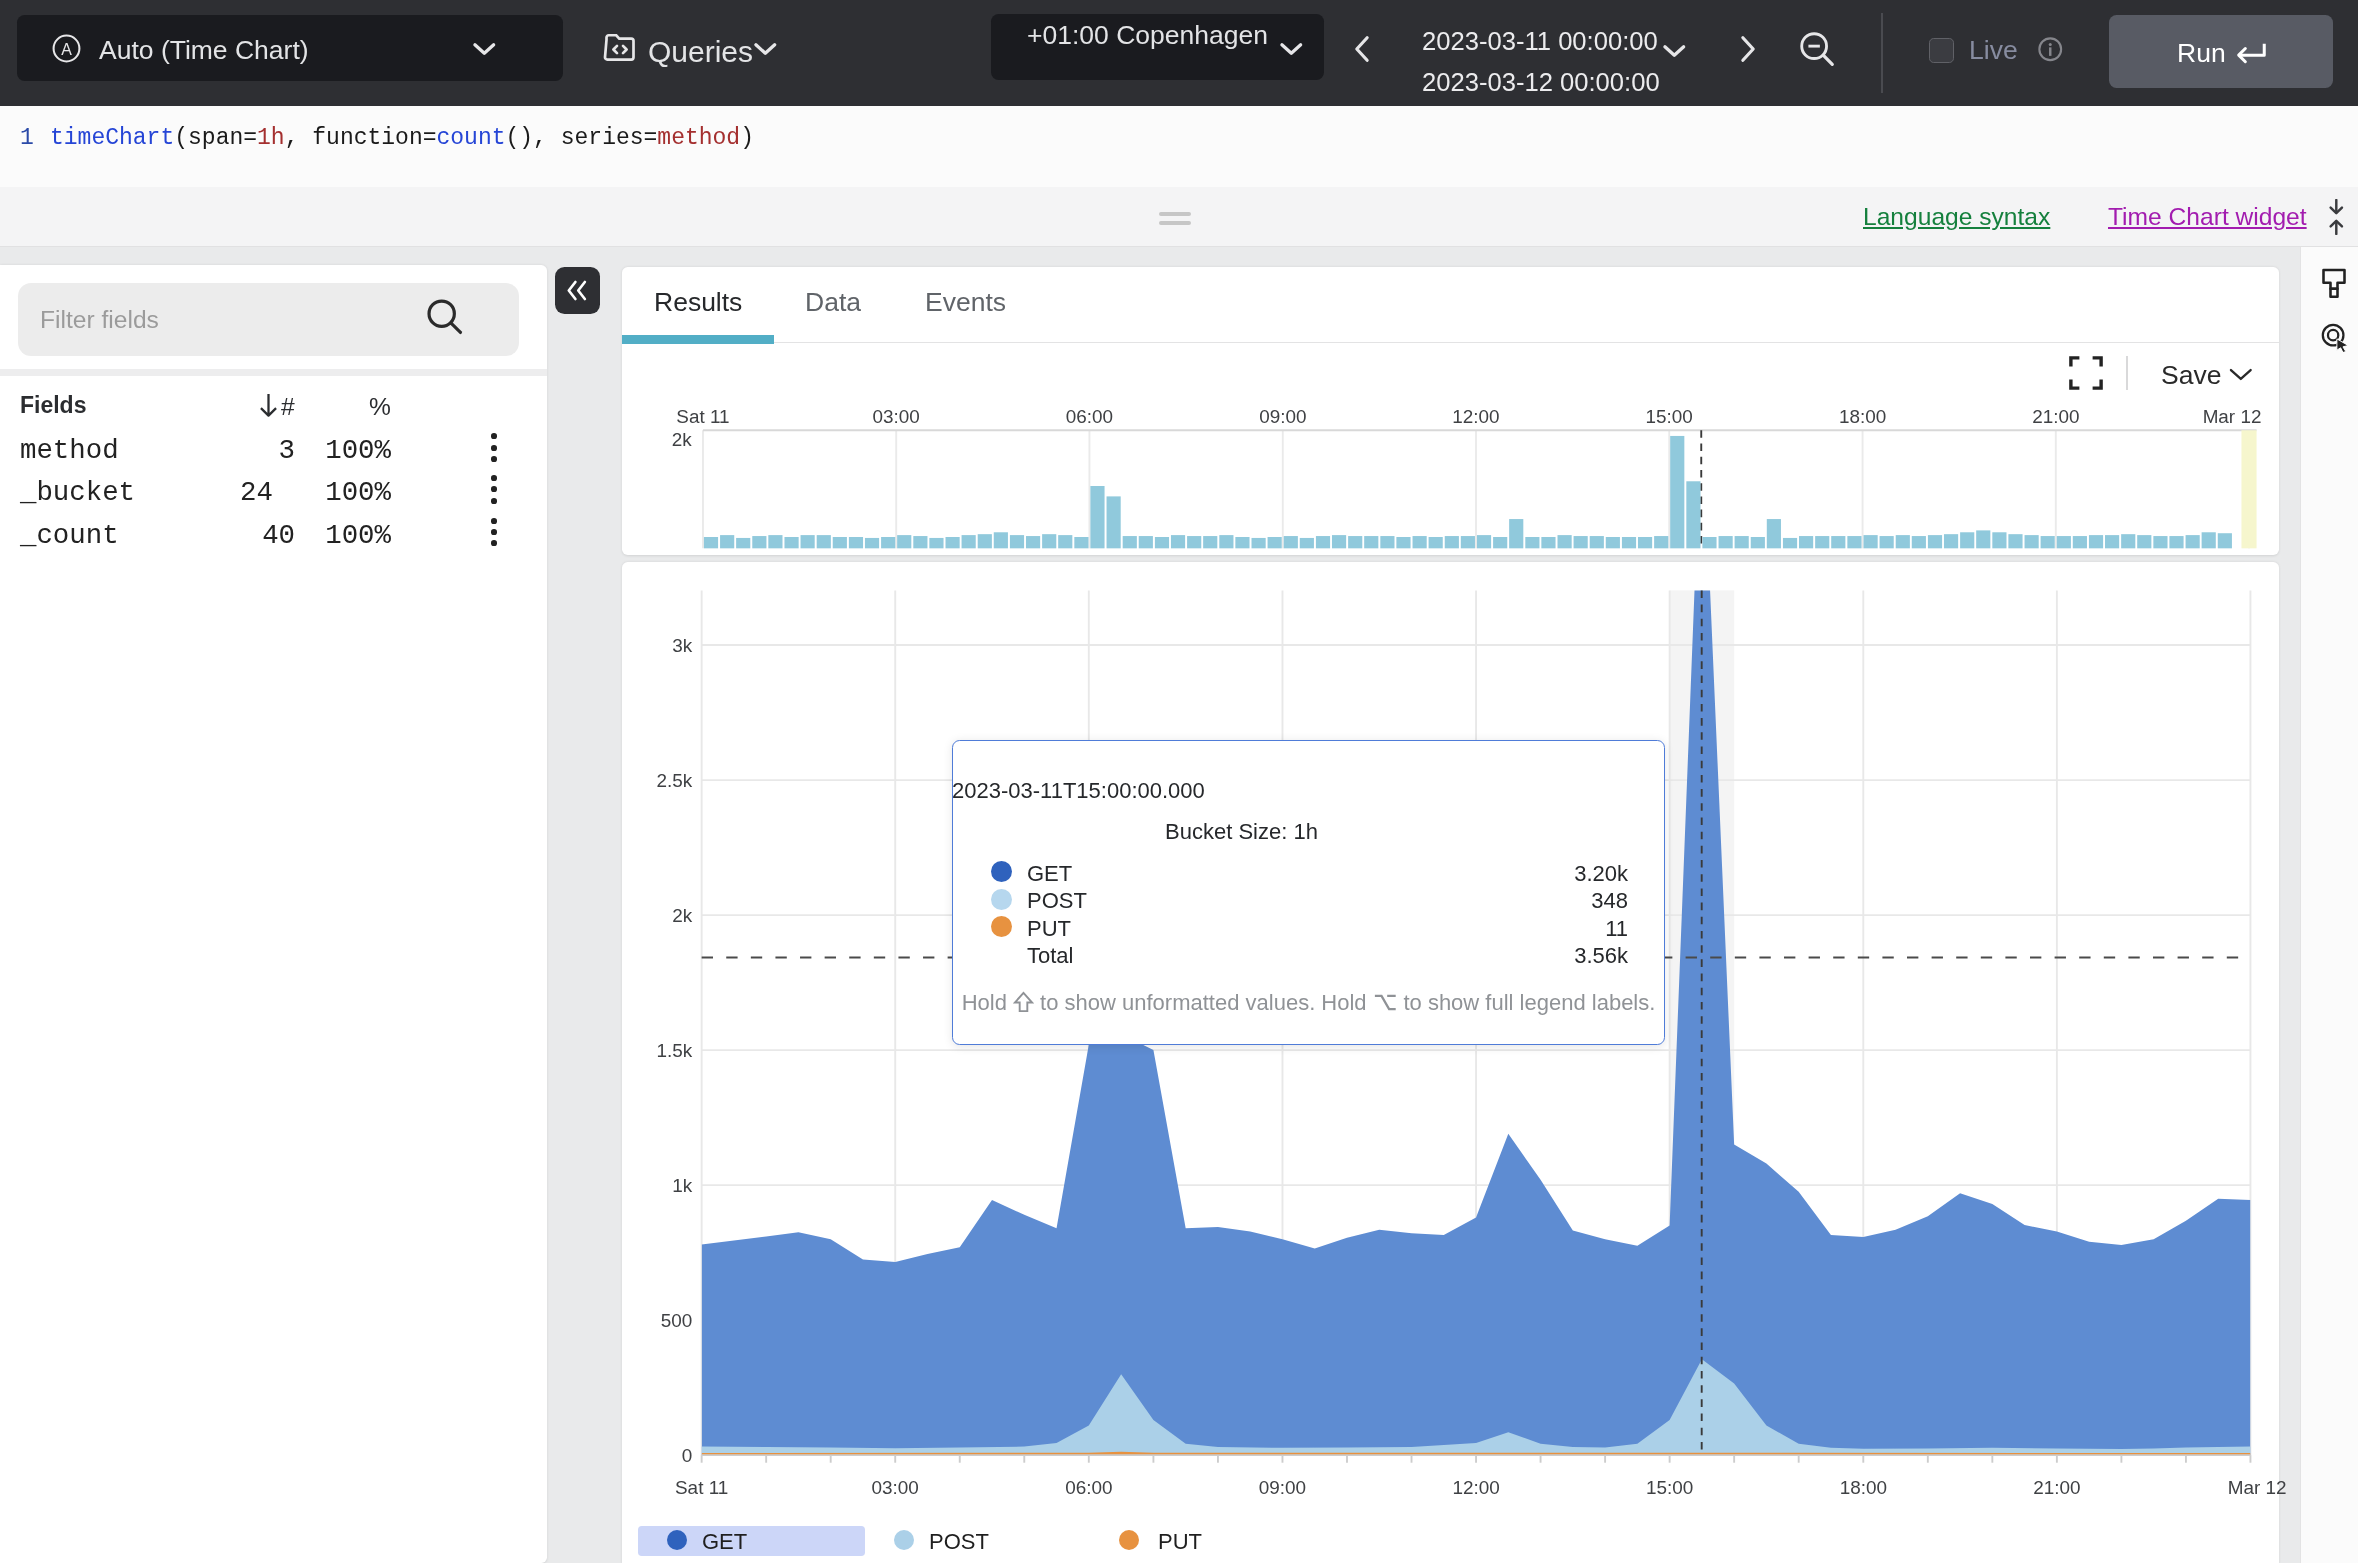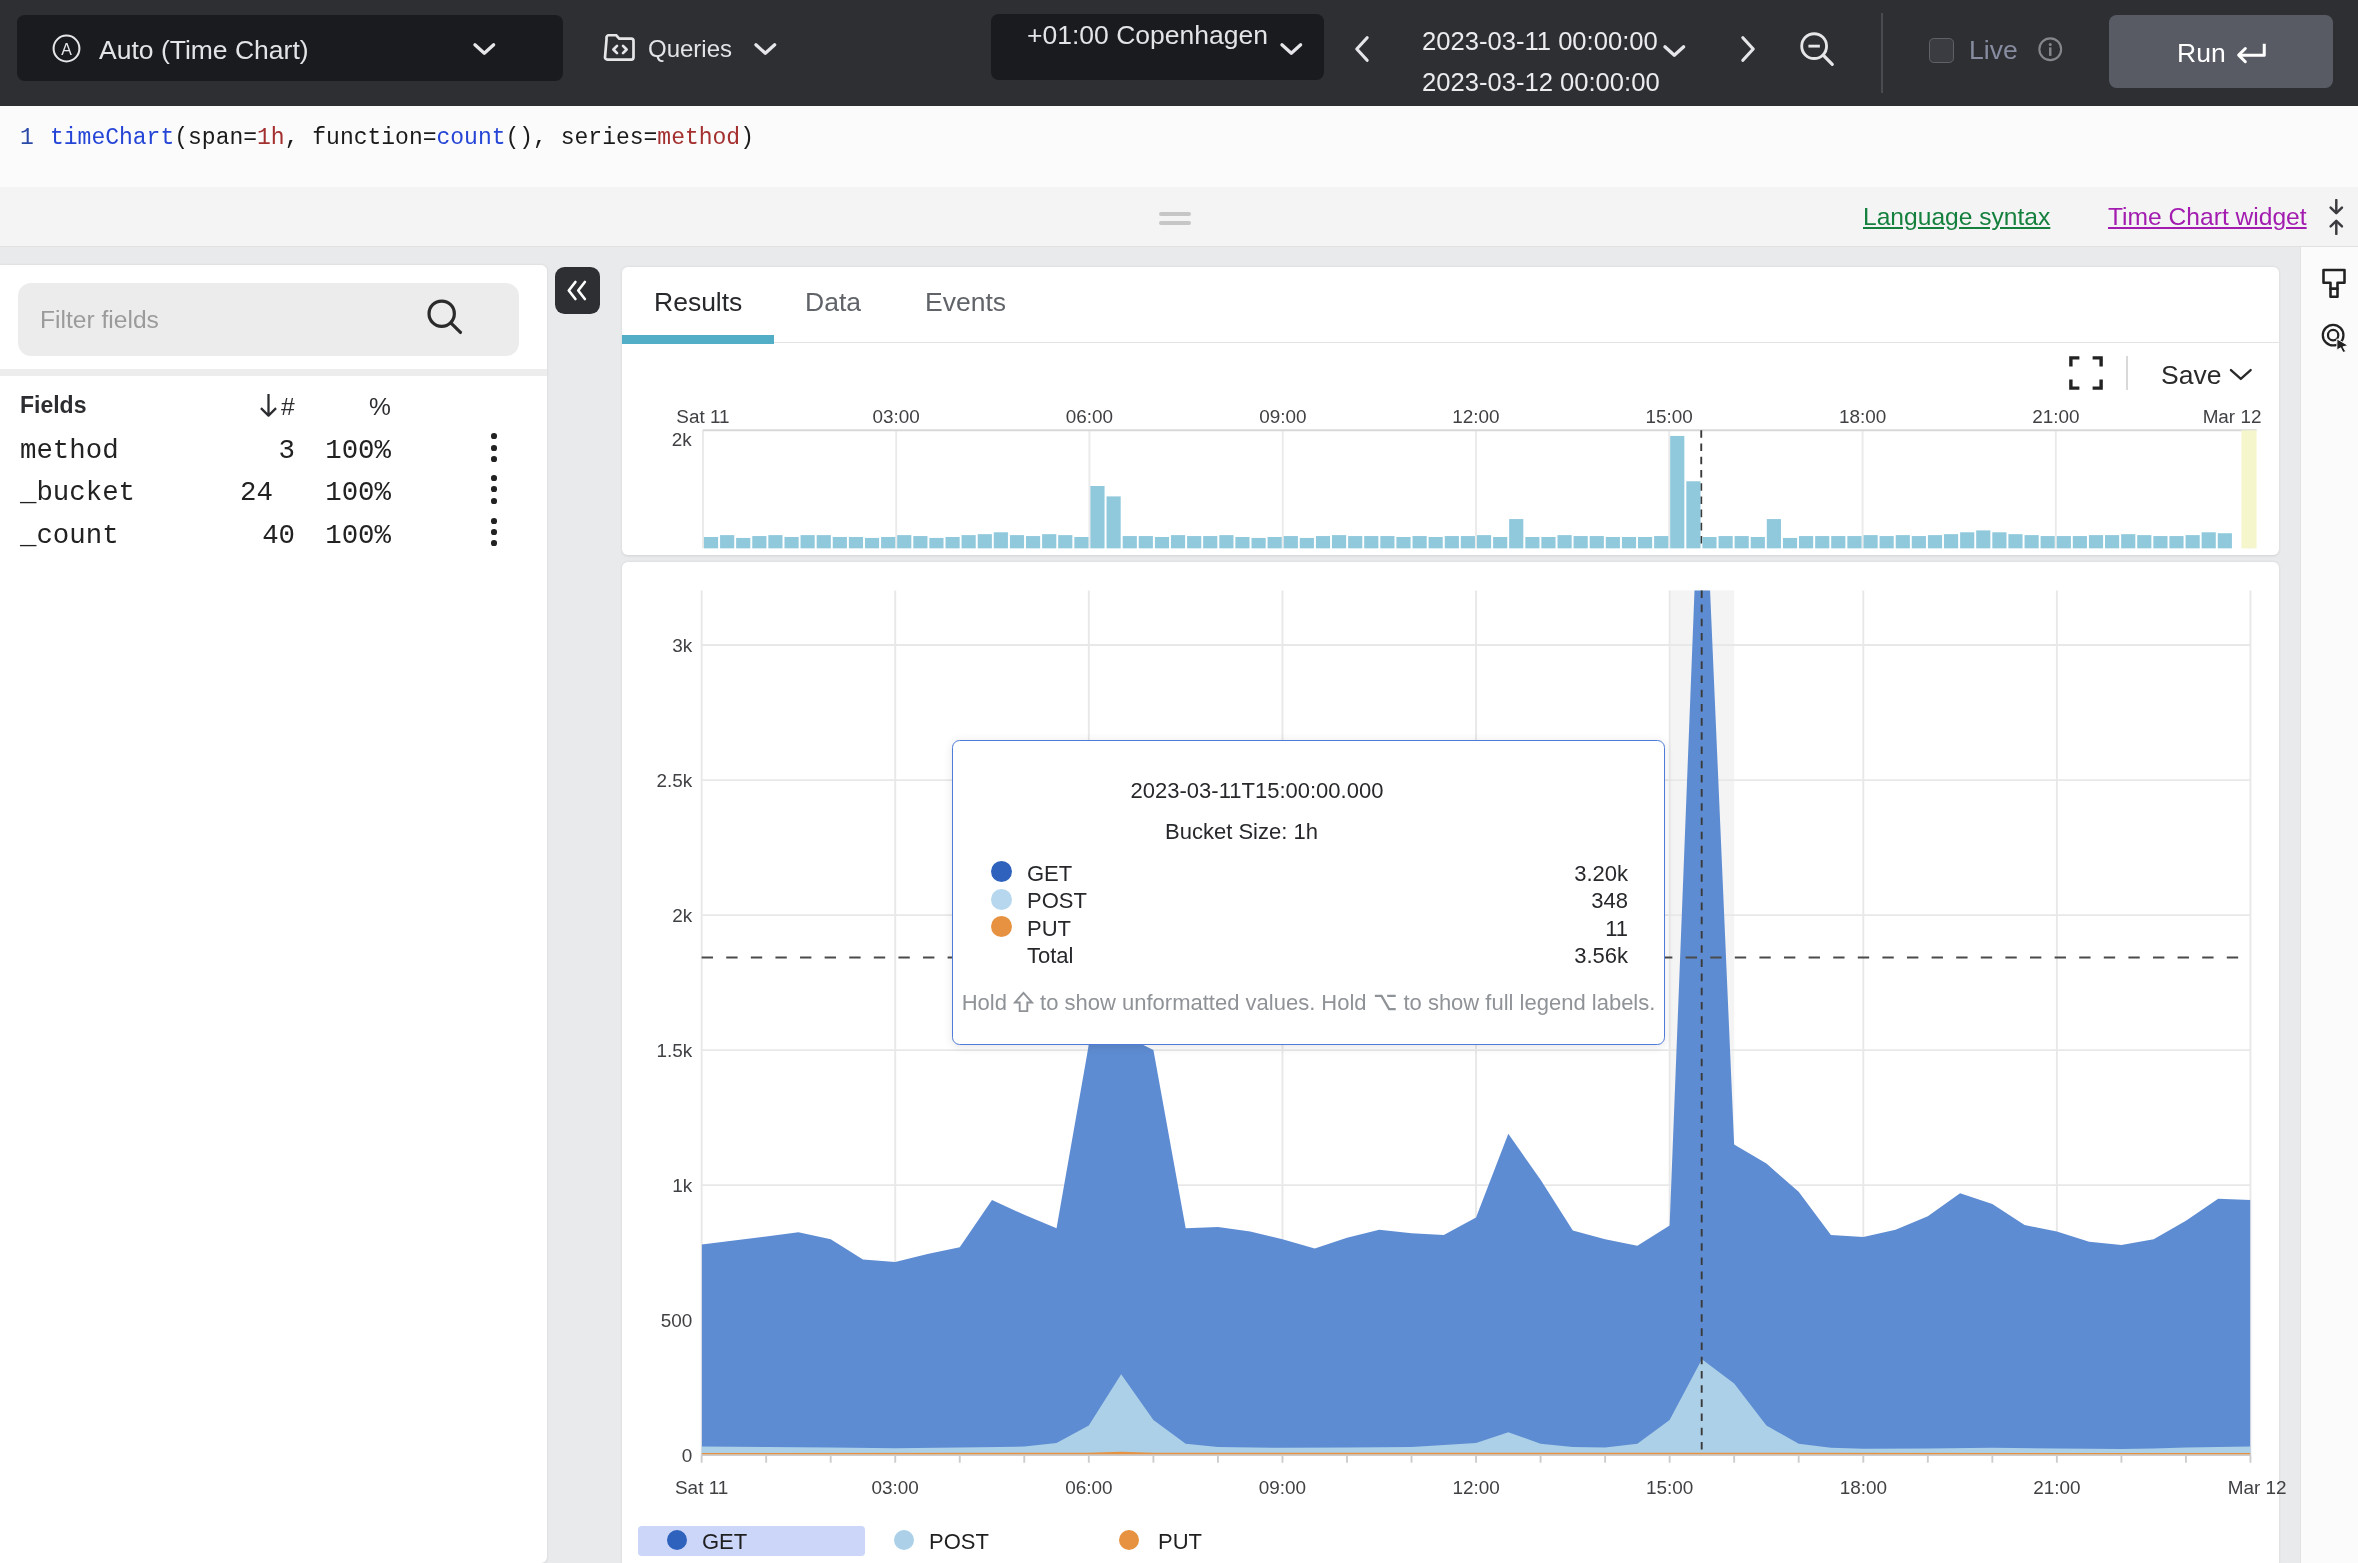--- a/index.html
+++ b/index.html
@@ -17,21 +17,21 @@
     <text x="15.5" y="22" text-anchor="middle" font-size="17" fill="#e6e6e8" font-family="Liberation Sans">A</text>
   </svg>
 <div class="abs" style="left:99px;top:35px;font-size:26.5px;color:#e3e4e6">Auto (Time Chart)</div>
 <svg class="abs" style="left:472px;top:42px" width="24.6" height="15" viewBox="0 0 26 16">
     <path d="M3 3 L13 12 L23 3" fill="none" stroke="#e6e6e8" stroke-width="3.5" stroke-linecap="round" stroke-linejoin="round"></path>
   </svg>
 <svg class="abs" style="left:602px;top:30px" width="36" height="36" viewBox="0 0 24 24">
     <path d="M3 6.5 V5 a1.5 1.5 0 0 1 1.5 -1.5 h5 l2 2.2 h8 a1.5 1.5 0 0 1 1.5 1.5 v11 a1.5 1.5 0 0 1 -1.5 1.5 h-16 a1.5 1.5 0 0 1 -1.5 -1.5 Z" fill="none" stroke="#e6e6e8" stroke-width="1.8"></path>
     <path d="M10 10.6 L7.6 13 L10 15.4 M14 10.6 L16.4 13 L14 15.4" fill="none" stroke="#e6e6e8" stroke-width="1.8" stroke-linecap="round" stroke-linejoin="round"></path>
   </svg>
-<div class="abs" style="left:648px;top:35px;font-size:24px;color:#e3e4e6">Queries</div>
+<div class="abs" style="left:648px;top:35px;font-size:30px;color:#e3e4e6">Queries</div>
 <svg class="abs" style="left:753px;top:42px" width="24.6" height="15" viewBox="0 0 26 16">
     <path d="M3 3 L13 12 L23 3" fill="none" stroke="#e6e6e8" stroke-width="3.5" stroke-linecap="round" stroke-linejoin="round"></path>
   </svg>
 <div class="abs" style="left:991px;top:14px;width:333px;height:66px;background:#1a1b1f;border-radius:7.6px"></div>
 <div class="abs" style="left:1027px;top:20px;font-size:26.5px;color:#e3e4e6">+01:00 Copenhagen</div>
 <svg class="abs" style="left:1279px;top:42px" width="24.6" height="15" viewBox="0 0 26 16">
     <path d="M3 3 L13 12 L23 3" fill="none" stroke="#e6e6e8" stroke-width="3.5" stroke-linecap="round" stroke-linejoin="round"></path>
   </svg>
 <svg class="abs" style="left:1351px;top:34px" width="21" height="30" viewBox="0 0 22 32">
     <path d="M17 4 L6 16 L17 28" fill="none" stroke="#e6e6e8" stroke-width="3.4" stroke-linecap="round" stroke-linejoin="round"></path>
@@ -331,21 +331,21 @@
     <text x="1150.2" y="1579" text-anchor="middle" class="axm">06:00</text>
     <text x="1354.9" y="1579" text-anchor="middle" class="axm">09:00</text>
     <text x="1559.5" y="1579" text-anchor="middle" class="axm">12:00</text>
     <text x="1764.1" y="1579" text-anchor="middle" class="axm">15:00</text>
     <text x="1968.8" y="1579" text-anchor="middle" class="axm">18:00</text>
     <text x="2173.4" y="1579" text-anchor="middle" class="axm">21:00</text>
     <text x="2385.0" y="1579" text-anchor="middle" class="axm">Mar 12</text>
 </svg>
 
 <div class="abs" style="left:952px;top:740px;width:713px;height:305px;background:#fff;border:1.9px solid #4f7cd8;border-radius:7.6px;box-shadow:0 1.9px 9.5px rgba(0,0,0,0.10)"></div>
-<div class="abs" style="left:952px;top:778px;width:610px;text-align:center;font-size:22px;color:#26282b">2023-03-11T15:00:00.000</div>
+<div class="abs" style="left:952px;top:778px;width:610px;font-size:22px;color:#26282b">2023-03-11T15:00:00.000</div>
 <div class="abs" style="left:952px;top:819px;width:579px;text-align:center;font-size:22px;color:#26282b">Bucket Size: 1h</div>
 <div class="abs" style="left:991px;top:861px;width:21px;height:21px;border-radius:50%;background:#2f62bd"></div>
 <div class="abs" style="left:991px;top:889px;width:21px;height:21px;border-radius:50%;background:#b6d7ee"></div>
 <div class="abs" style="left:991px;top:916px;width:21px;height:21px;border-radius:50%;background:#e79240"></div>
 <div class="abs" style="left:1027px;top:860px;font-size:22px;line-height:27.4px;color:#26282b">GET<br>POST<br>PUT<br>Total</div>
 <div class="abs" style="left:1325px;top:860px;width:303px;text-align:right;font-size:22px;line-height:27.4px;color:#26282b">3.20k<br>348<br>11<br>3.56k</div>
 <div class="abs" style="left:952px;top:990px;width:713px;text-align:center;font-size:22px;color:#8f9296">Hold <svg width="21" height="23" viewBox="0 0 22 24" style="vertical-align:-3.8px">
       <path d="M11 2 L2 12 H7 V21 H15 V12 H20 Z" fill="none" stroke="#8f9296" stroke-width="2"></path>
     </svg> to show unformatted values. Hold <svg width="24.6" height="21" viewBox="0 0 26 22" style="vertical-align:-2.8px">
       <path d="M2 4 H9 L17 18 H24 M15 4 H24" fill="none" stroke="#8f9296" stroke-width="2.4"></path>

